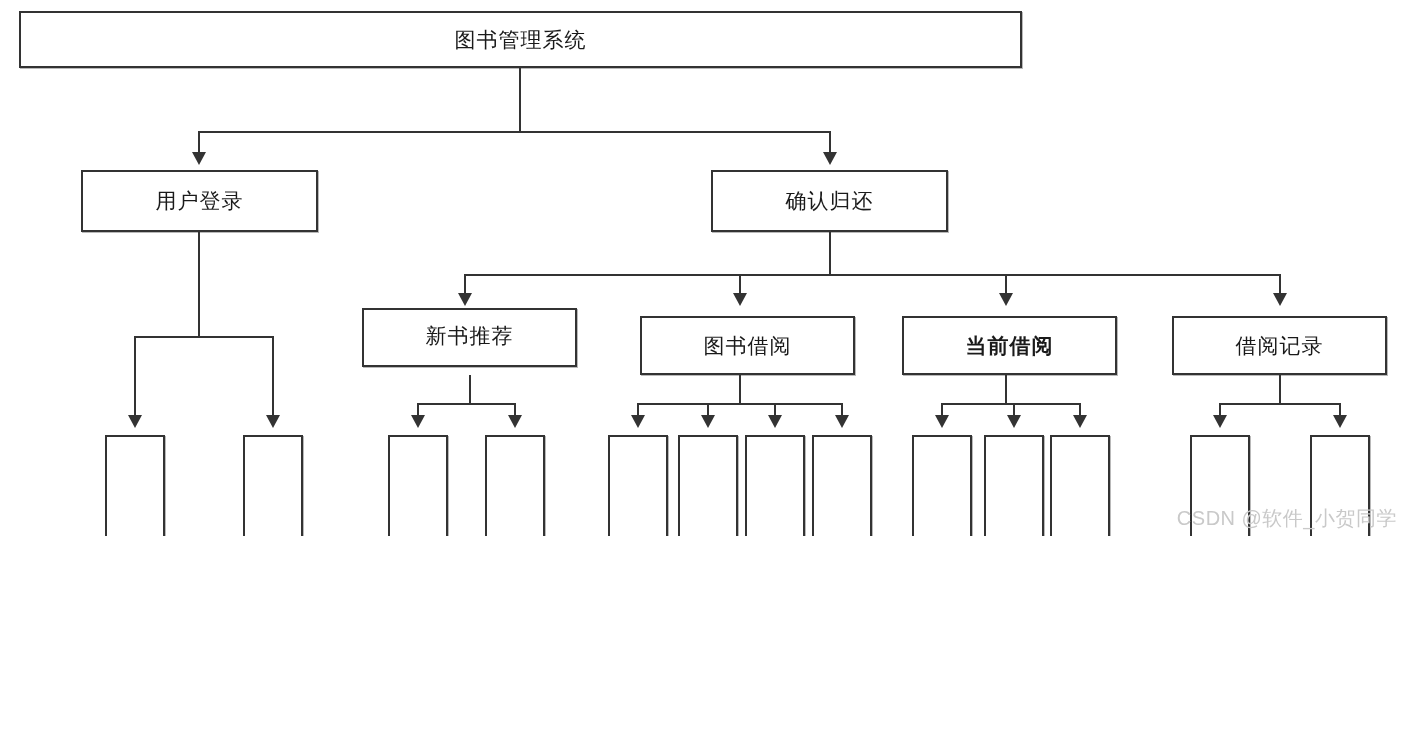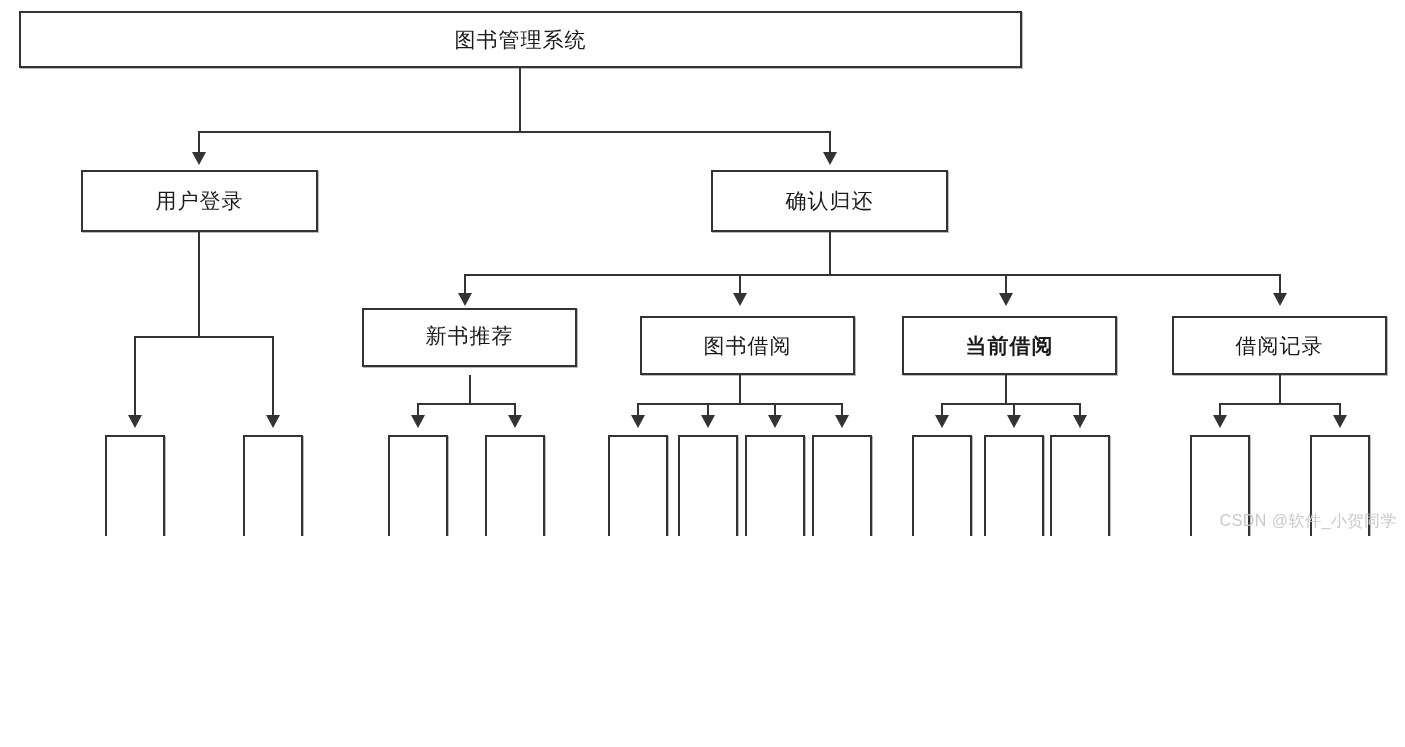--- a/index.html
+++ b/index.html
@@ -59,21 +59,21 @@
     width: 0;
     height: 0;
     border-left: 7px solid transparent;
     border-right: 7px solid transparent;
     border-top: 13px solid #333333;
   }
   #watermark {
     position: absolute;
     right: 8px;
     bottom: 4px;
-    font-size: 16px;
+    font-size: 20px;
     color: #c9c9c9;
     letter-spacing: 0.5px;
     white-space: nowrap;
     pointer-events: none;
   }
 </style>
 </head>
 <body>
 
 <div id="canvas">

